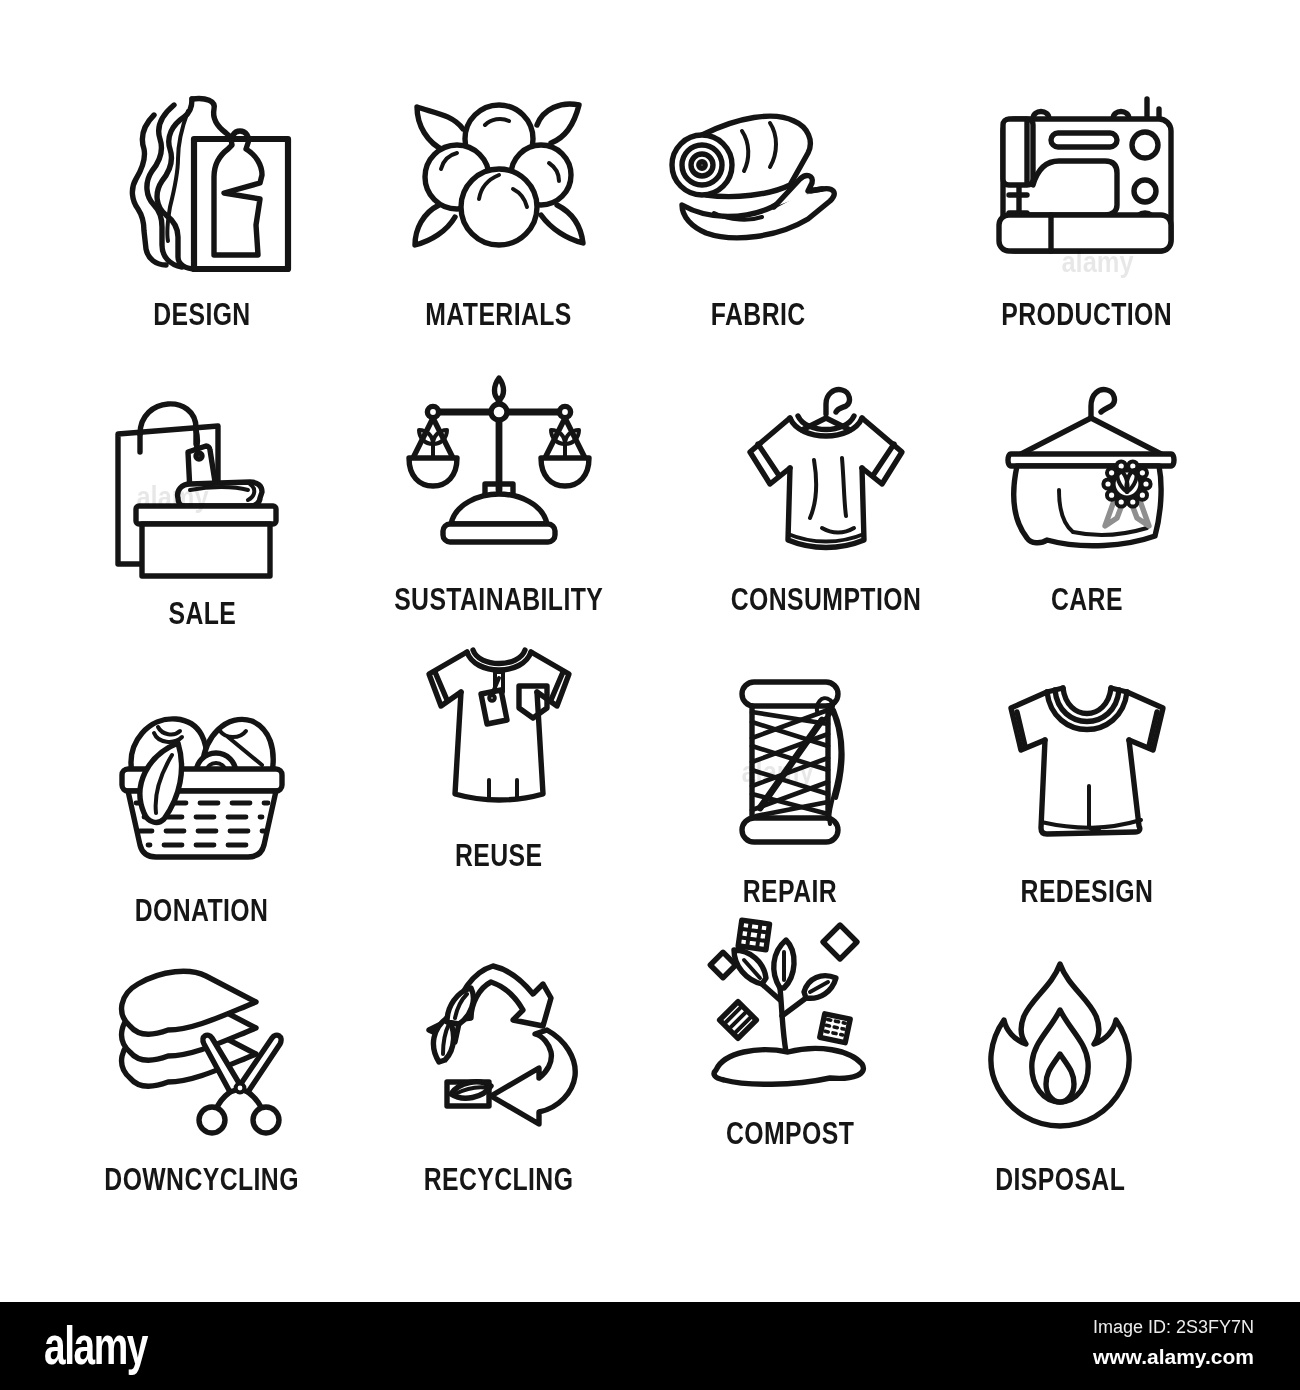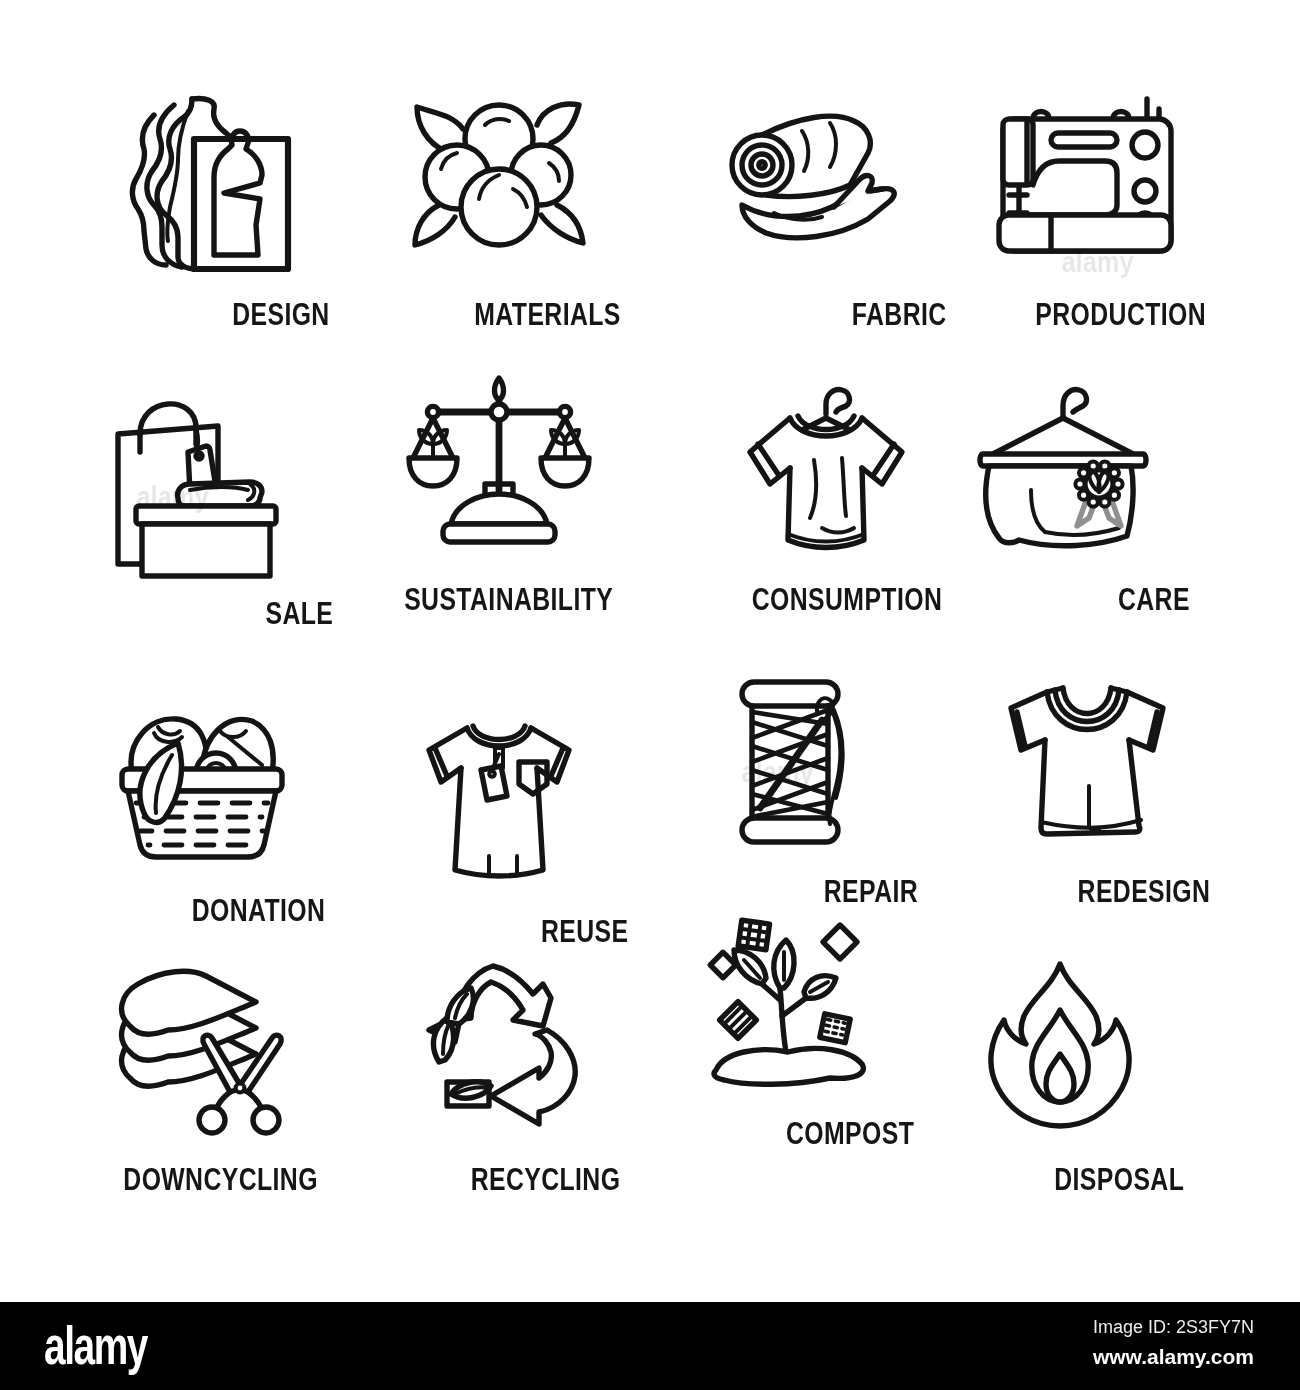--- a/index.html
+++ b/index.html
@@ -1,17 +1,17 @@
 <!DOCTYPE html>
 <html><head>
 <meta charset="utf-8">
 <style>
   html,body{margin:0;padding:0}
   body{width:1300px;height:1390px;position:relative;background:#ffffff;font-family:"Liberation Sans",sans-serif;overflow:hidden}
-  .cell{position:absolute;width:280px;margin:0;text-align:right}
+  .cell{position:absolute;width:280px;margin:0;text-align:center}
   .iconbox{width:200px;height:200px;margin:0 auto}
   .iconbox svg{width:100%;height:100%;display:block}
   .lbl{display:inline-block;margin-top:12px;font-size:31px;font-weight:700;color:#161616;line-height:36px;letter-spacing:.5px;white-space:nowrap;transform:scaleX(.8)}
   
   svg .s{stroke:#141414;stroke-width:2.7;fill:none;stroke-linecap:round;stroke-linejoin:round}
   svg .w{fill:#ffffff}
   svg .thin{stroke-width:2}
   svg .g{stroke:#8f8f8f}
   svg .dash{stroke-dasharray:9 7;stroke-width:2.4}
   svg .dots{stroke-dasharray:1.6 2.4;stroke-width:1.8}
@@ -58,21 +58,21 @@
         <path class="thin" d="M21,42 C22,38 25,35 29,34"></path>
         <path class="thin" d="M75,39 C78,41 80,44 80,48"></path>
         <path class="thin" d="M40,57 C41,51 45,47 50,45"></path>
         <path class="thin" d="M57,52 C61,54 63,57 64,61"></path>
       </g>
     </svg>
   </div>
   <figcaption class="lbl">MATERIALS</figcaption>
 </figure>
 
-<figure class="cell" style="left:678px;top:85px">
+<figure class="cell" style="left:618px;top:85px">
   <div class="iconbox">
     <svg viewBox="0 0 100 100">
       <g class="s">
         <path class="w" d="M12,60 C26,68 44,67 57,61 L70,54 L82,52 C88,51 90,54 86,58 L75,67 C60,76 38,79 24,74 C17,71 12,66 12,60 Z"></path>
         <path class="w" d="M58,61 L71,47 C74,44 78,45 77,49 L75,53 L82,52"></path>
         <path class="thin" d="M28,64 C36,68 46,68 52,66"></path>
         <path class="w" d="M22,25 C40,16 58,13 68,18 C75,21 78,28 75,34 L66,50 C56,55 38,57 24,55 Z"></path>
         <path class="thin" d="M42,23 C46,29 46,37 43,43"></path>
         <path class="thin" d="M56,19 C60,25 60,34 56,41"></path>
         <circle class="w" cx="22" cy="40" r="15"></circle>
@@ -182,21 +182,21 @@
         <path class="thin" d="M31,82 C43,87 57,87 69,82"></path>
         <path class="thin" d="M44,45 C46,57 45,67 42,74"></path>
         <path class="thin" d="M58,44 C59,56 59,66 60,73"></path>
         <path class="thin" d="M48,79 C53,82 59,82 64,79"></path>
       </g>
     </svg>
   </div>
   <figcaption class="lbl">CONSUMPTION</figcaption>
 </figure>
 
-<figure class="cell" style="left:919px;top:370px">
+<figure class="cell" style="left:947px;top:370px">
   <div class="iconbox">
     <svg viewBox="0 0 100 100">
       <g class="s">
         <path d="M52,24 L52,18 C52,12 56,9 60,10 C64,11 65,16 62,18 C60,19 58,20 57,21"></path>
         <path d="M52,24 L15,43"></path>
           <path d="M52,24 L89,43"></path>
         <path class="w" d="M12,42 L92,42 C94,42 94,48 92,48 L12,48 C10,48 10,42 12,42 Z"></path>
         <path class="w" d="M15,48 C12,62 13,75 20,84 C22,87 27,87 30,85 C48,90 70,88 84,83 C87,72 88,58 86,48 Z"></path>
         <path class="thin" d="M36,60 C36,70 38,77 43,81"></path>
         <path class="thin" d="M43,81 C57,84 70,82 80,79"></path>
@@ -244,21 +244,21 @@
         <path class="dash" d="M19,75 L81,75" stroke-dashoffset="3"></path>
         <path class="dash" d="M23,82 L78,82" stroke-dashoffset="8"></path>
         <path class="w" d="M38,31 C23,37 15,52 21,66 C23,71 28,72 31,69 C39,58 42,44 38,31 Z"></path>
         <path class="thin" d="M35,37 C29,47 26,57 27,66"></path>
       </g>
     </svg>
   </div>
   <figcaption class="lbl">DONATION</figcaption>
 </figure>
 
-<figure class="cell" style="left:359px;top:702px">
+<figure class="cell" style="left:359px;top:626px">
   <div class="iconbox">
     <svg viewBox="0 0 100 100">
       <g class="s">
         <path d="M34,13 C38,25 62,25 66,13"></path>
         <path d="M37,12 C40,21 60,21 63,12"></path>
         <path d="M34,13 L15,24 L21,40 L31,33"></path>
         <path d="M18,23 L24,37"></path>
         <path d="M66,13 L85,24 L79,40 L69,33"></path>
         <path d="M82,23 L76,37"></path>
         <path d="M31,33 L28,84 C42,88 58,88 72,84 L69,33"></path>

